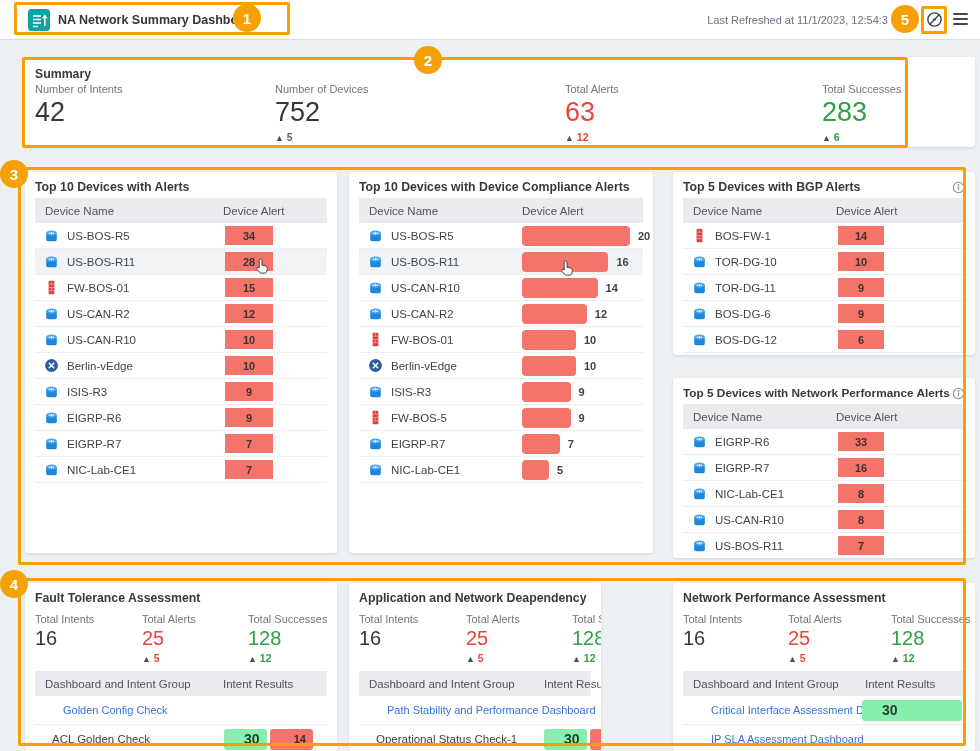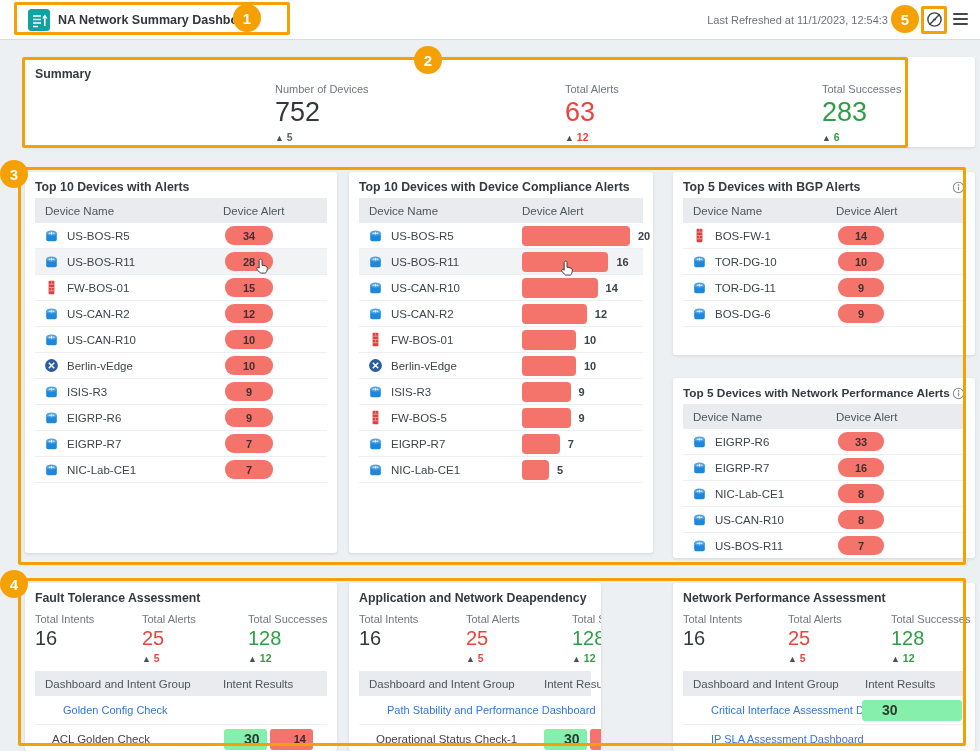--- a/index.html
+++ b/index.html
@@ -31,21 +31,21 @@
   .dark { color:#33383d; } .red { color:#e8453c; } .green { color:#2f9e44; } .muted { color:#5c646b; }
   
   .dtable { position:absolute; left:10px; right:10px; top:26px; }
   .thead { position:relative; height:25px; background:#e9ebee; display:flex; align-items:center; font-size:11.5px; color:#4d565e; }
   .th1 { margin-left:10px; white-space:nowrap; }
   .th2 { position:absolute; left:var(--col2); white-space:nowrap; }
   .drow { position:relative; height:26px; border-bottom:1px solid #eceef1; display:flex; align-items:center; font-size:11.5px; color:#3f454c; cursor:pointer; }
   .drow.hov { background:#f1f3f5; }
   .dicon { margin-left:9px; width:15px; height:15px; flex:none; }
   .dname { margin-left:8px; white-space:nowrap; }
-  .pill { position:absolute; left:calc(var(--col2) + 2px); width:var(--pillw,48px); height:19px; background:#f4746c; border-radius:9px;
+  .pill { position:absolute; left:calc(var(--col2) + 2px); width:var(--pillw,48px); height:19px; background:#f4746c; border-radius:0;
           display:flex; align-items:center; justify-content:center; font-size:11px; font-weight:700; color:#40302f; }
   .hbarwrap { position:absolute; left:var(--col2); display:flex; align-items:center; }
   .hbar { height:20px; background:#f4746c; border-radius:4px; }
   .hval { margin-left:8px; font-size:11px; font-weight:600; color:#3c434a; }
   
   .astat { position:absolute; top:30px; }
   .aval { font-size:20px; line-height:1.1; margin-top:2px; }
   .atable { position:absolute; left:10px; right:10px; top:88px; }
   .arow { position:relative; height:29px; border-bottom:1px solid #eceef1; display:flex; align-items:center; font-size:11px; }
   .alink { margin-left:28px; color:#3674d9; white-space:nowrap; cursor:pointer; }
@@ -104,20 +104,24 @@
   </svg>
   <div class="hamburger">
       <span></span>
       <span></span>
       <span></span>
     </div>
 </header>
 
 <section class="card" style="left:25px;top:57px;width:950px;height:90px">
   <h2 class="ptitle" style="top:10px">Summary</h2>
+  <div class="sstat" style="left:10px">
+    <div class="lbl">Number of Intents</div>
+    <div class="sval dark">42</div>
+  </div>
   <div class="sstat" style="left:250px">
     <div class="lbl">Number of Devices</div>
     <div class="sval dark">752</div>
     <div class="delta"><span class="arr">▲</span> <span class="muted">5</span></div>
   </div>
   <div class="sstat" style="left:540px">
     <div class="lbl">Total Alerts</div>
     <div class="sval red">63</div>
     <div class="delta"><span class="arr">▲</span> <span class="red">12</span></div>
   </div>
@@ -357,20 +361,27 @@
         <span class="dname">TOR-DG-11</span>
         <span class="pill">9</span>
       </div>
     <div class="drow">
         <svg class="dicon">
           <use href="#i-router"></use>
         </svg>
         <span class="dname">BOS-DG-6</span>
         <span class="pill">9</span>
       </div>
+    <div class="drow">
+        <svg class="dicon">
+          <use href="#i-router"></use>
+        </svg>
+        <span class="dname">BOS-DG-12</span>
+        <span class="pill">6</span>
+      </div>
   </div>
 </section>
 
 <section class="card" style="left:673px;top:378px;width:302px;height:180px;--col2:153px;--pillw:46px">
   <h2 class="ptitle" style="font-size:11.8px">Top 5 Devices with Network Performance Alerts</h2>
   <svg class="infoicon" width="13" height="13" viewBox="0 0 14 14">
     <circle cx="7" cy="7" r="5.6" fill="none" stroke="#868e96" stroke-width="1.1"></circle>
     <rect x="6.35" y="6" width="1.3" height="4" fill="#868e96"></rect>
       <circle cx="7" cy="4.2" r="0.9" fill="#868e96"></circle>
   </svg>

